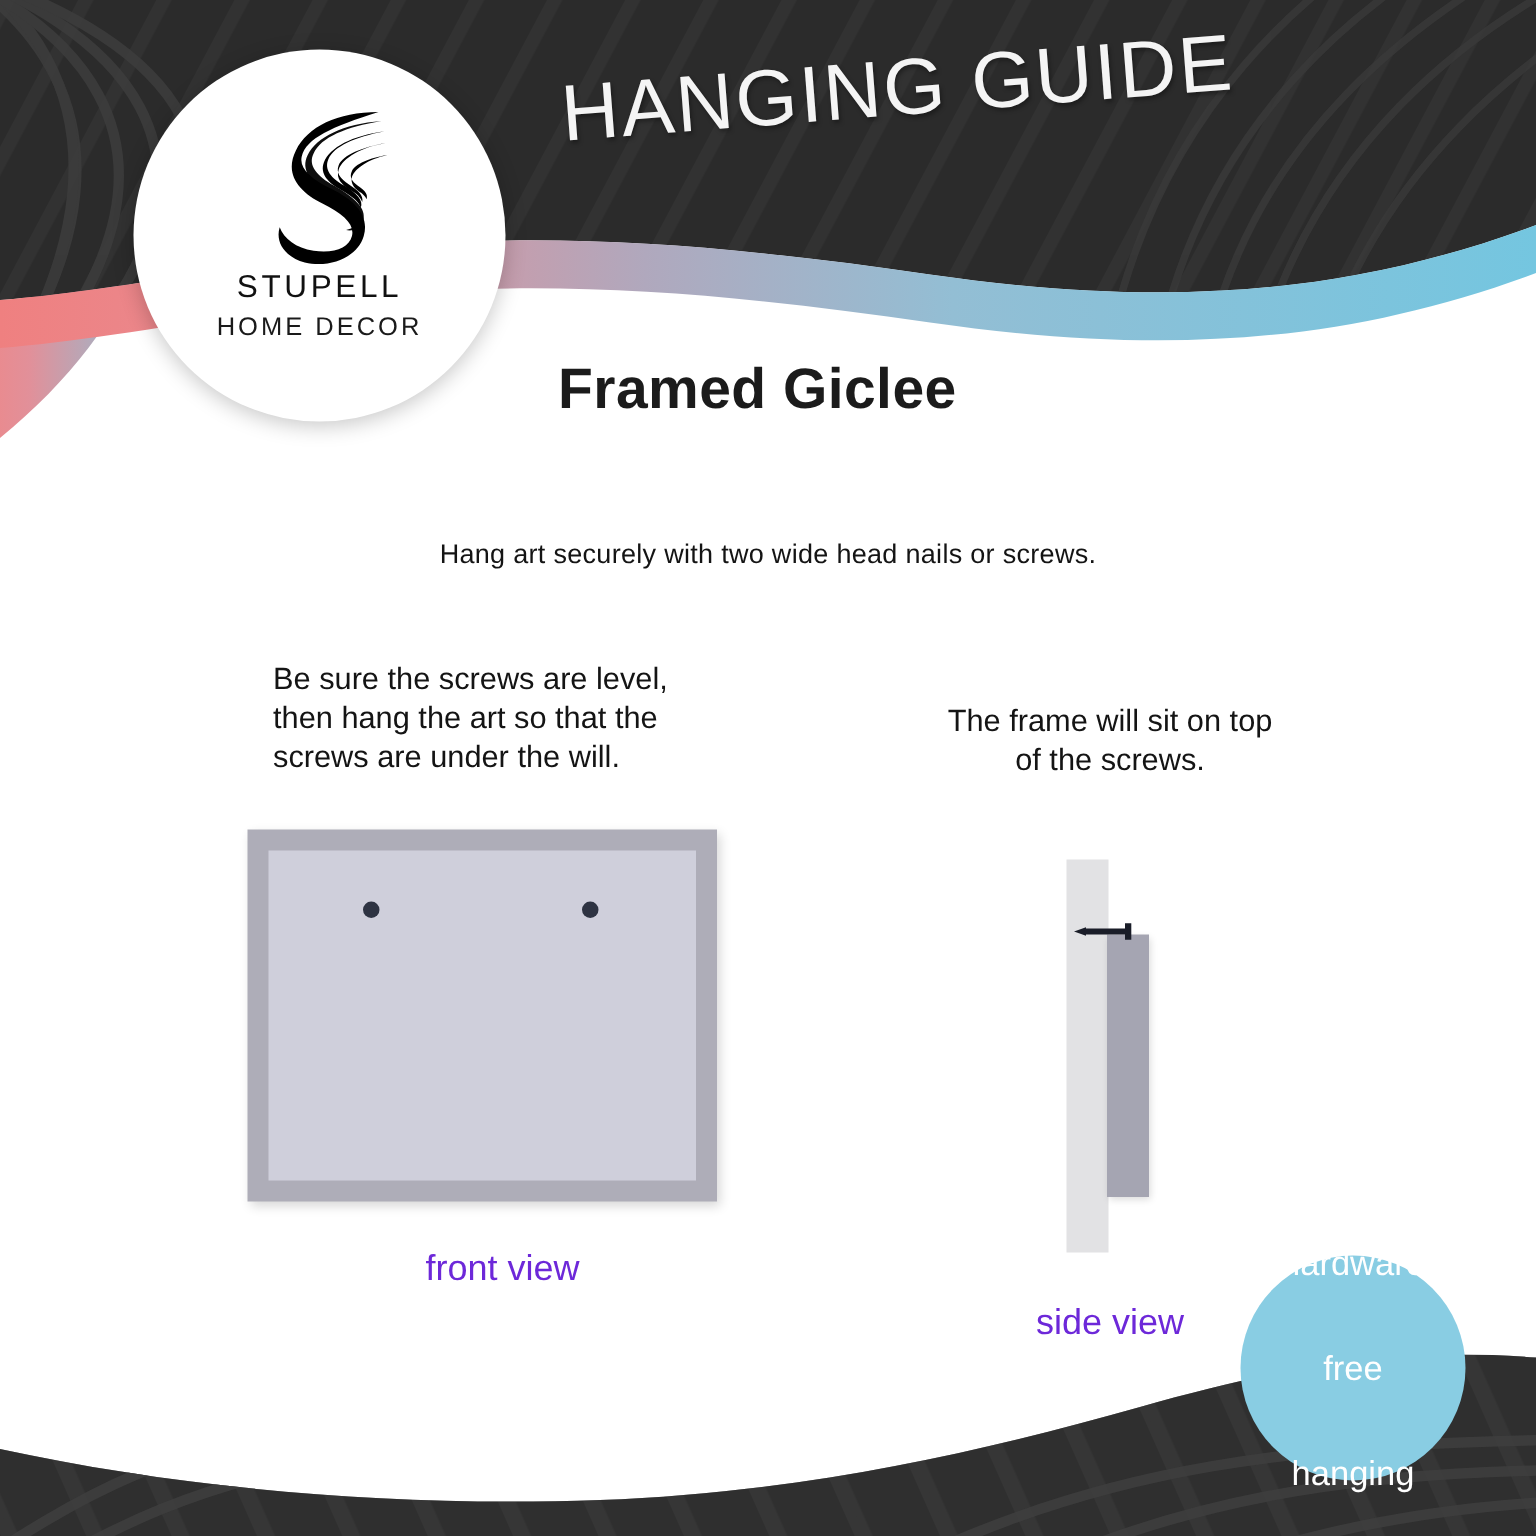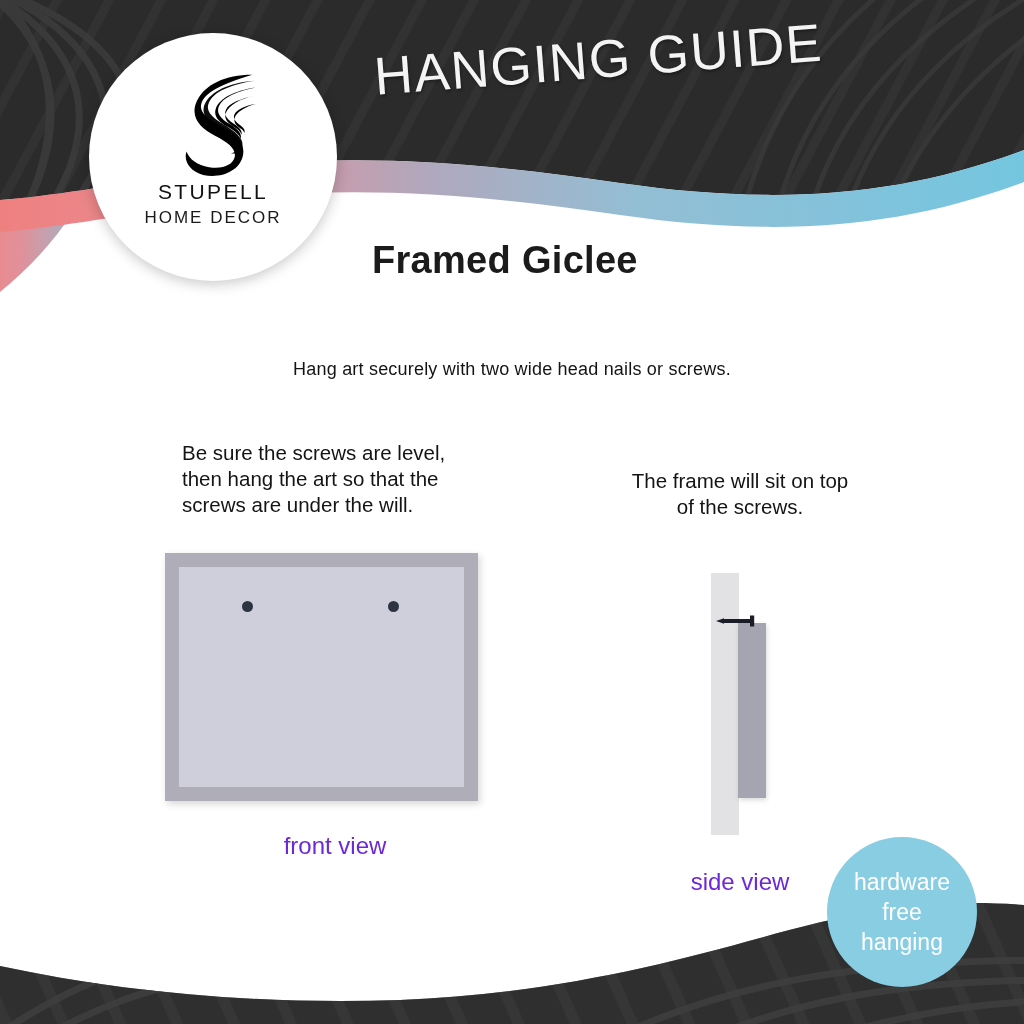--- a/index.html
+++ b/index.html
@@ -221,20 +221,21 @@
     background: #89cde3;
     display: flex;
     flex-direction: column;
     align-items: center;
     justify-content: center;
     z-index: 8;
     color: #ffffff;
     font-size: 23px;
     line-height: 30px;
     text-align: center;
+    gap: 40px;
   }
   #hardware-badge div { white-space: nowrap; }
 </style>
 </head>
 <body>
 
 <div id="page">
 
   <svg class="wave-layer" viewBox="0 0 1024 1024" preserveAspectRatio="none" xmlns="http://www.w3.org/2000/svg">
     <defs>

